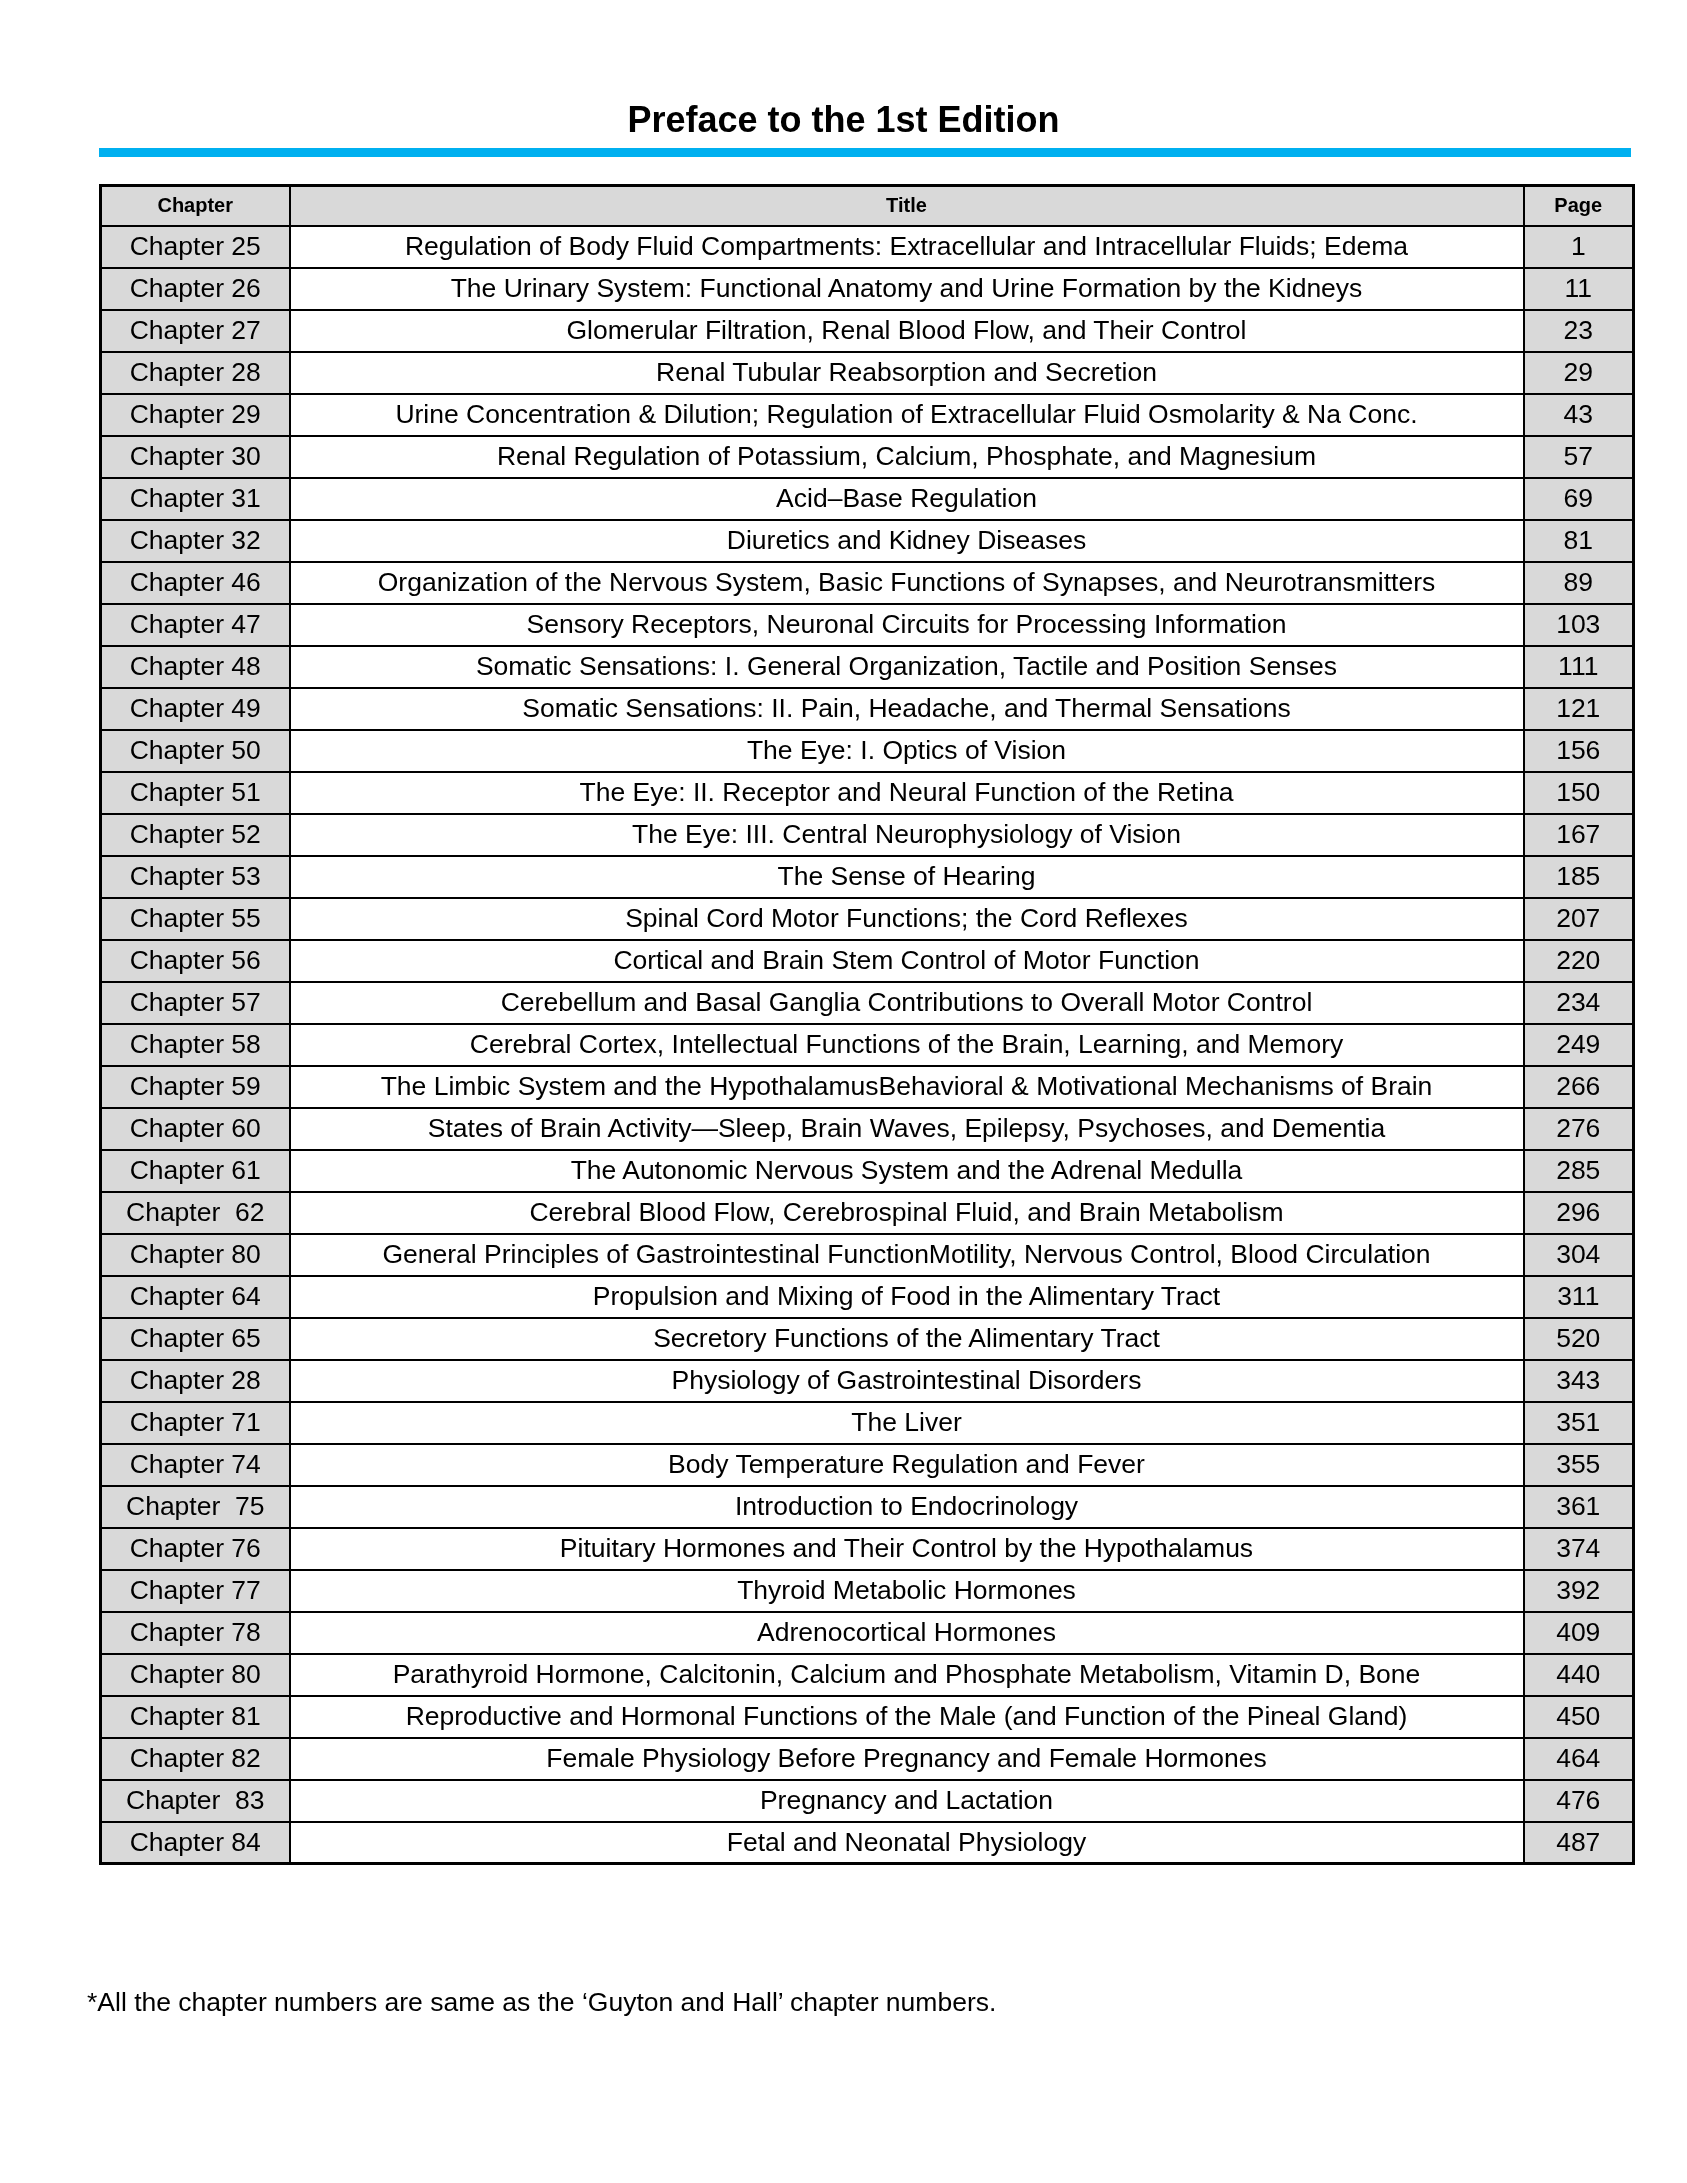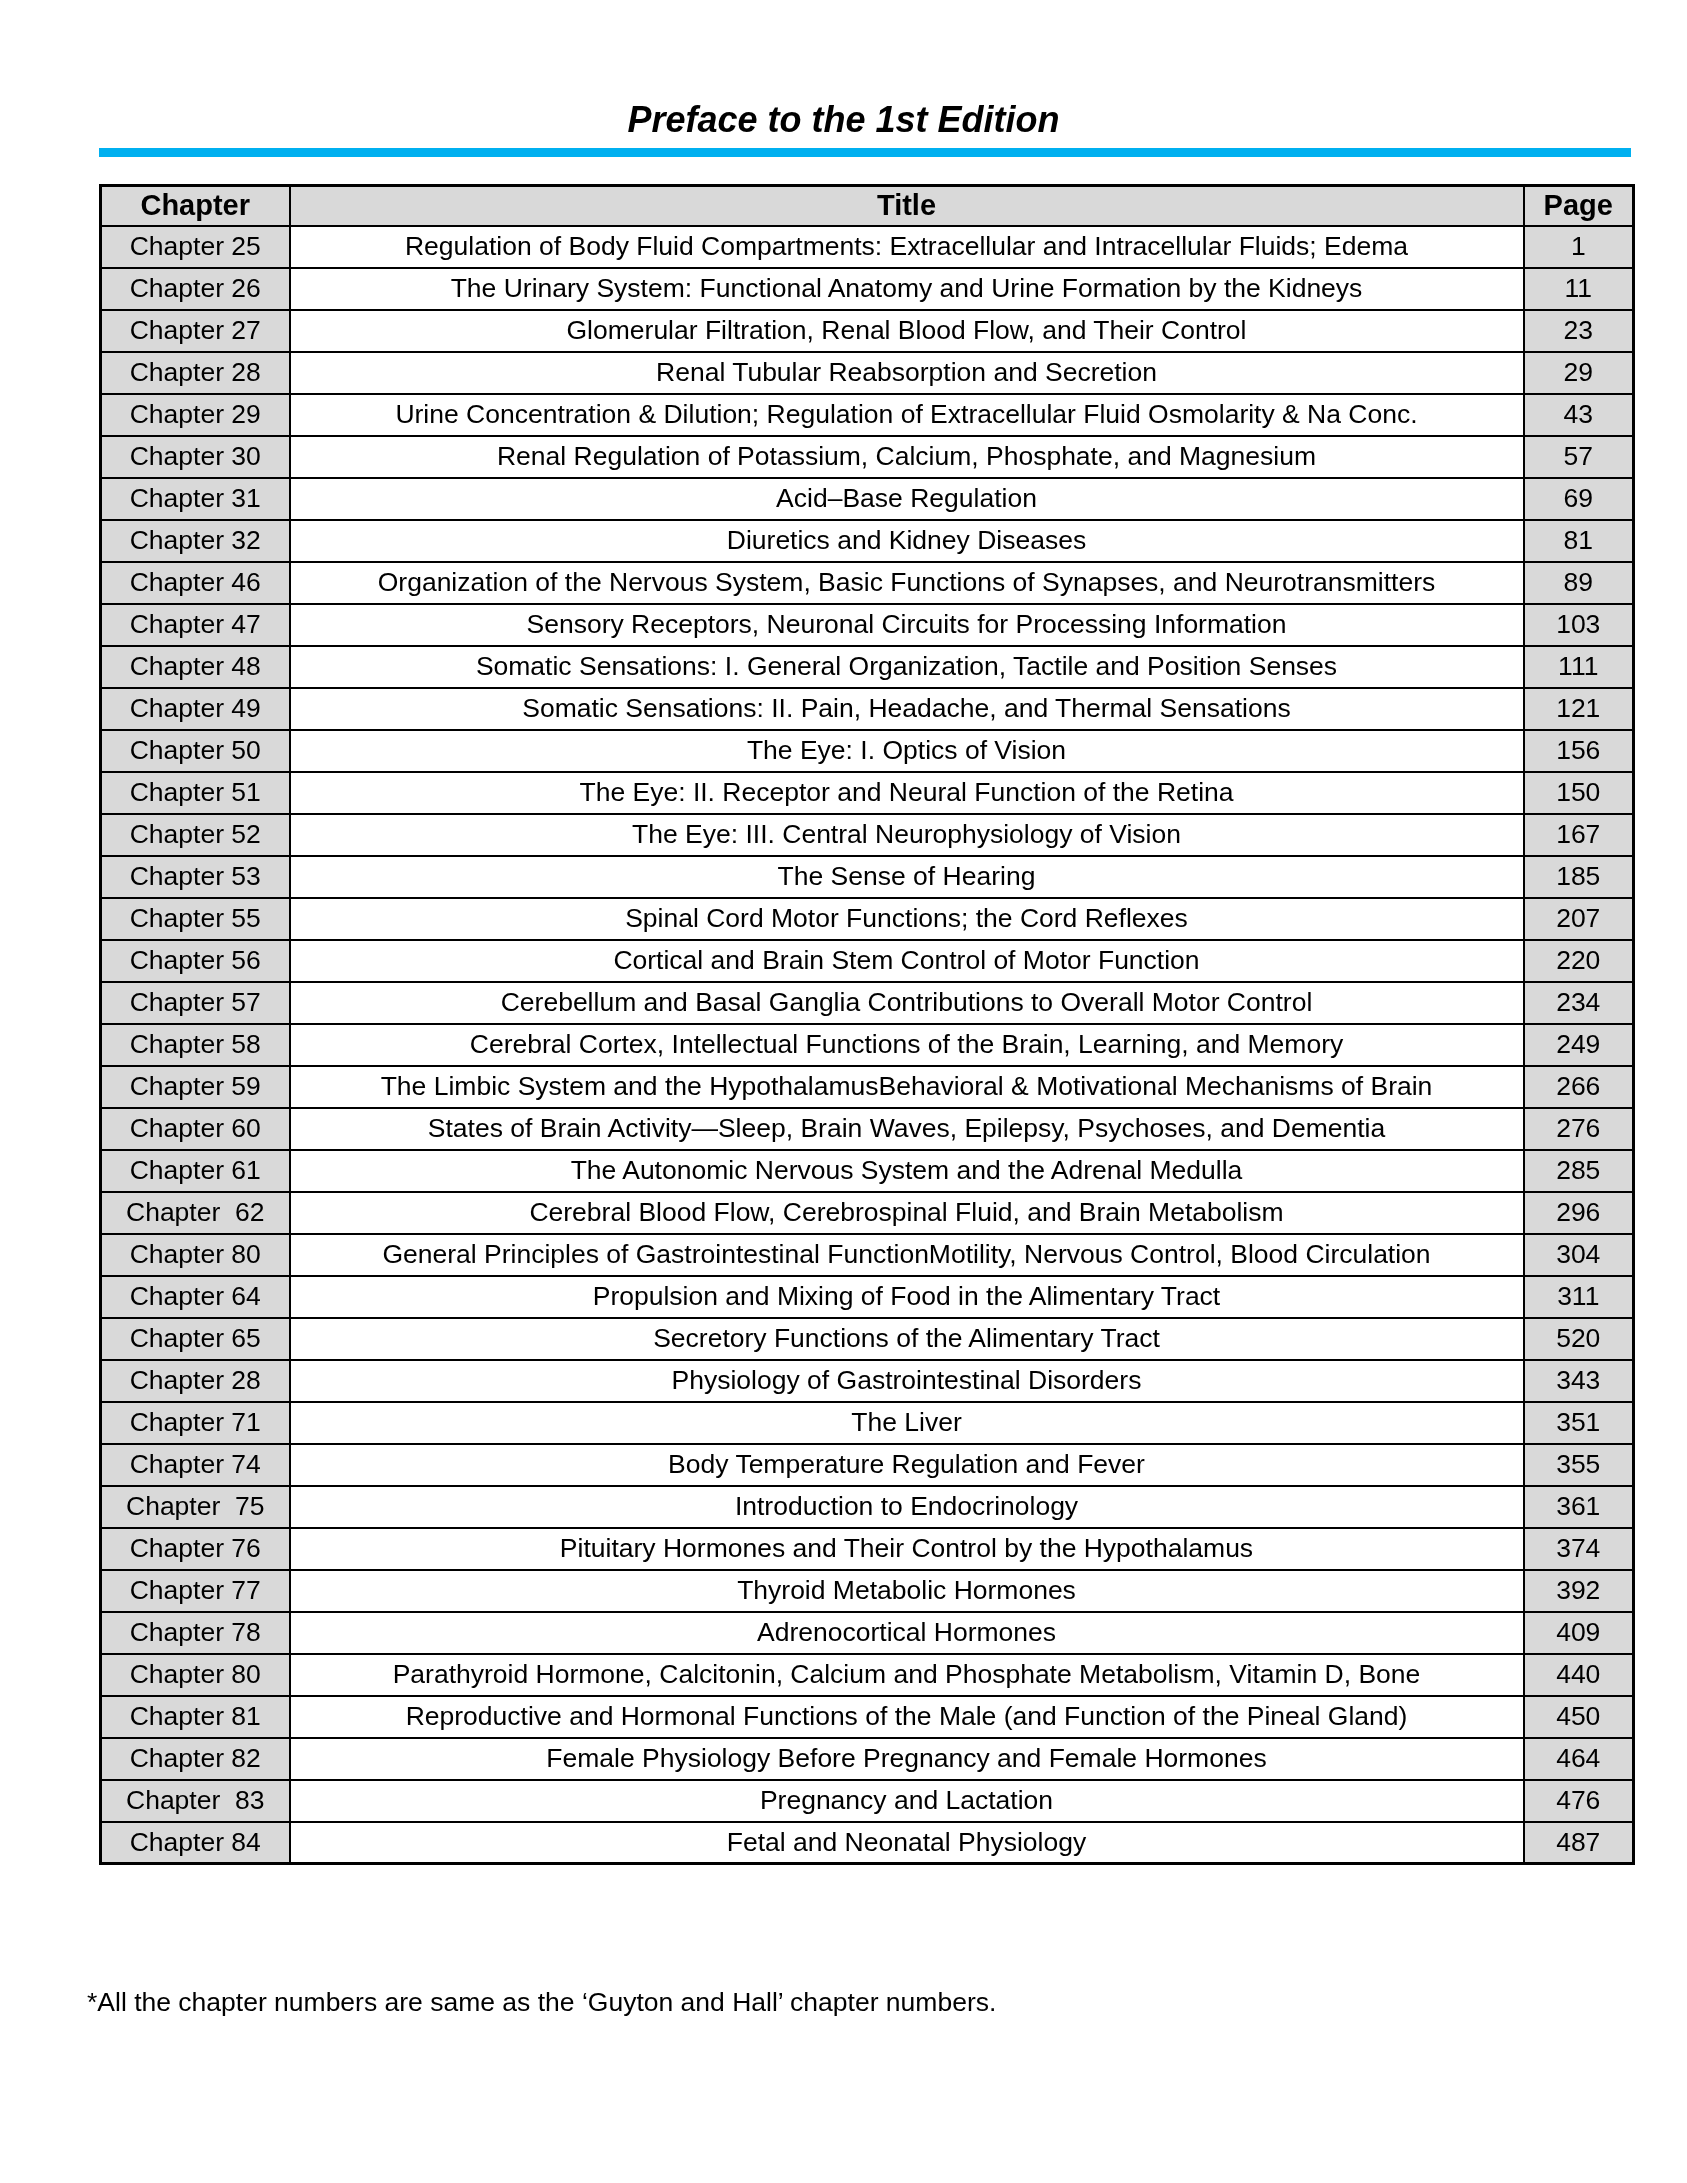--- a/index.html
+++ b/index.html
@@ -19,21 +19,20 @@
   .doc-title {
     position: absolute;
     top: 99px;
     left: 0;
     width: 1687px;
     text-align: center;
     font-size: 36px;
     font-weight: bold;
     line-height: 1.15;
     color: #000000;
-    font-style: italic;
   }
   .title-rule {
     position: absolute;
     top: 148px;
     left: 99px;
     width: 1532px;
     height: 8.6px;
     background: var(--accent);
   }
   table.toc {
@@ -47,21 +46,21 @@
   }
   table.toc th, table.toc td {
     border: 2px solid var(--border);
     text-align: center;
     vertical-align: middle;
     padding: 0 4px;
     overflow: hidden;
   }
   table.toc th {
     height: 40px;
-    font-size: 29px;
+    font-size: 20px;
     font-weight: bold;
     background: var(--shade);
   }
   table.toc td {
     height: 42px;
     font-size: 26.5px;
     font-weight: normal;
   }
   td.cell-chapter, td.cell-page {
     background: var(--shade);

